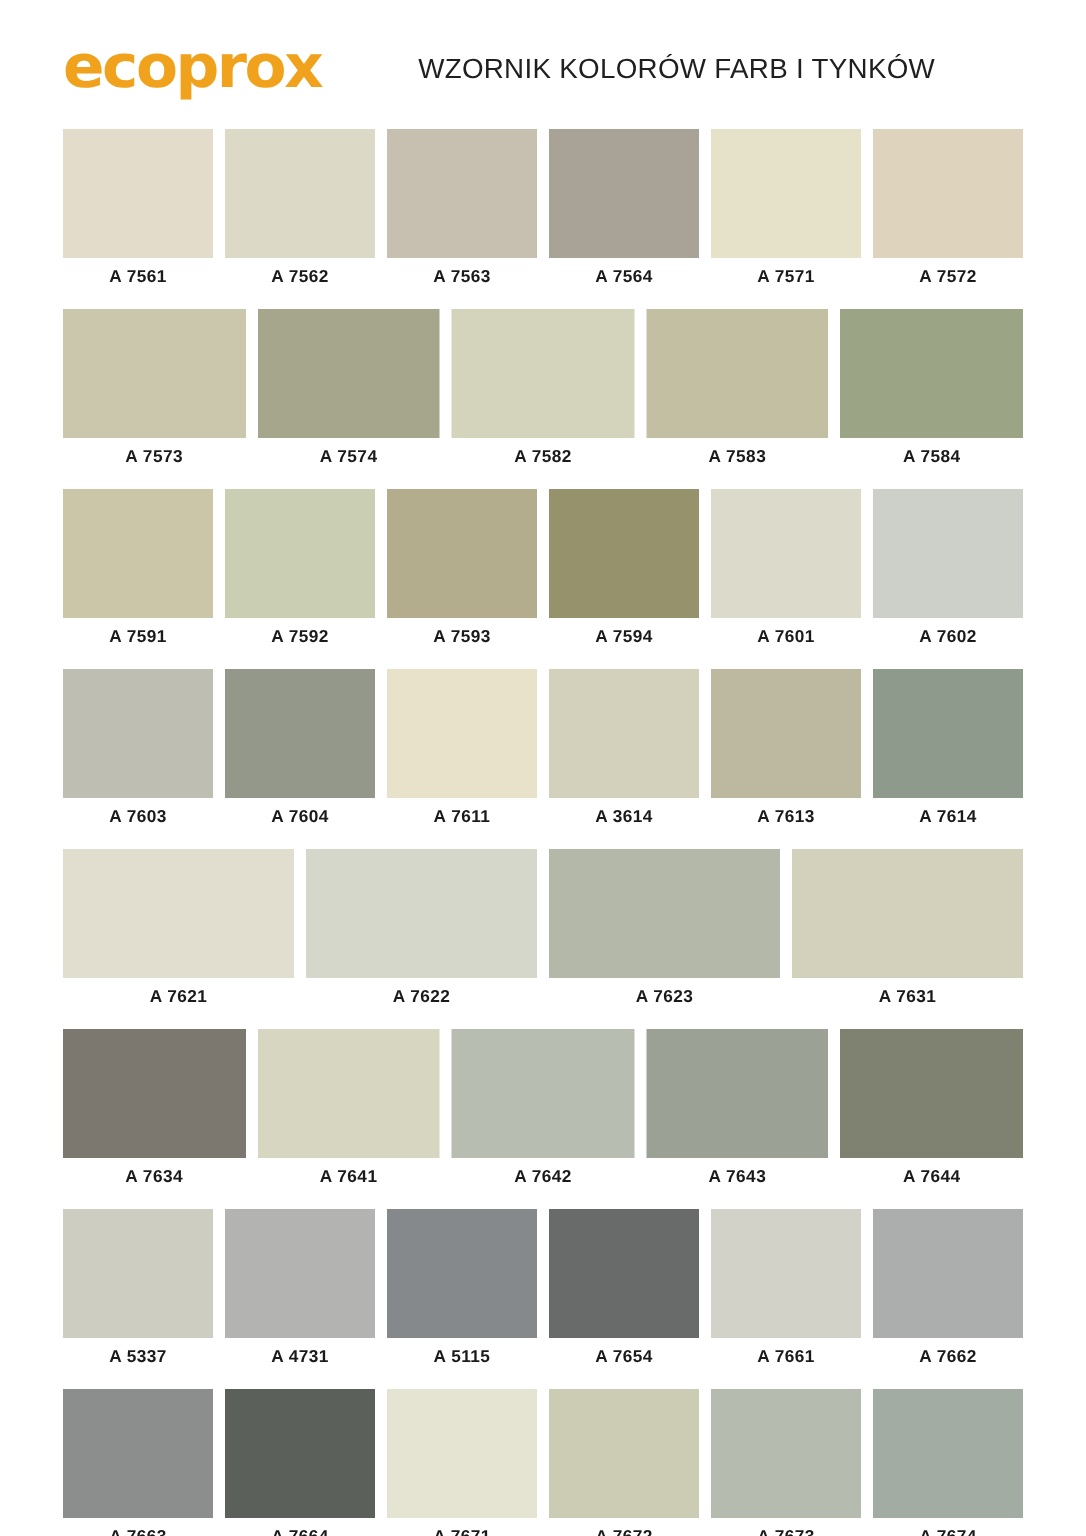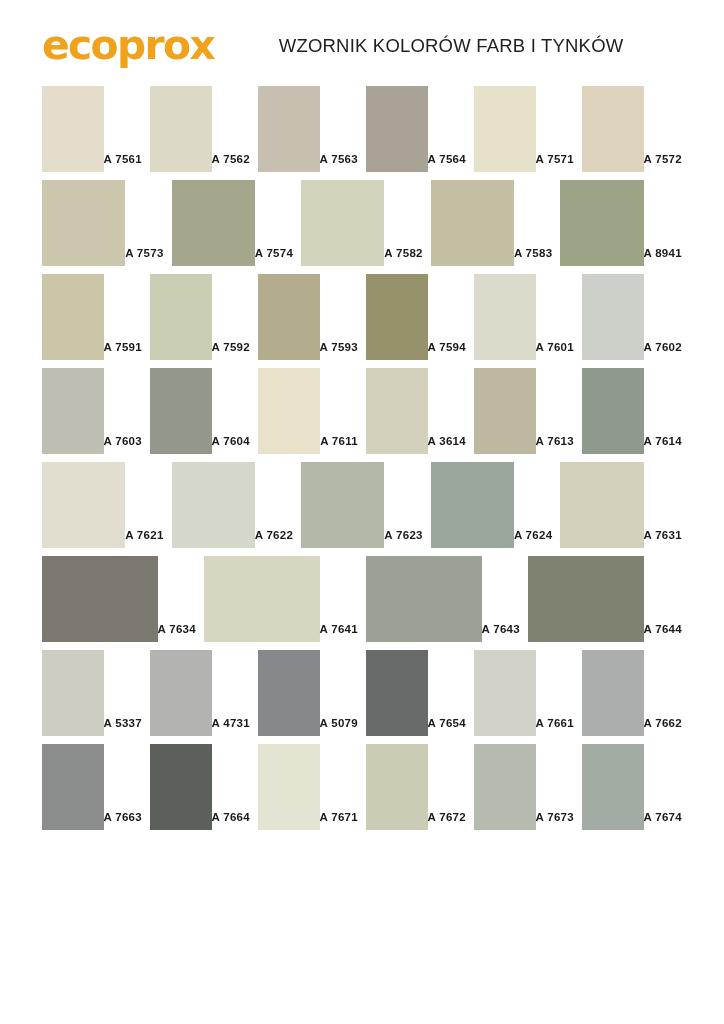--- a/index.html
+++ b/index.html
@@ -63,23 +63,22 @@
     box-sizing: border-box;
   }
   .swatch-row {
     display: flex;
     gap: 8px;
     margin-bottom: 8px;
   }
   .swatch-cell {
     flex: 1 1 0;
     display: flex;
-    flex-direction: row;
+    flex-direction: column;
     min-width: 0;
-    align-items: flex-end;
   }
   .swatch-chip {
     height: 86px;
     width: 100%;
     display: block;
   }
   .swatch-label {
     height: 26px;
     line-height: 26px;
     text-align: center;
@@ -141,21 +140,21 @@
         <div class="swatch-cell">
           <div class="swatch-chip" style="background-color: rgb(212, 212, 188);"></div>
           <div class="swatch-label">A 7582</div>
         </div>
         <div class="swatch-cell">
           <div class="swatch-chip" style="background-color: rgb(194, 191, 163);"></div>
           <div class="swatch-label">A 7583</div>
         </div>
         <div class="swatch-cell">
           <div class="swatch-chip" style="background-color: rgb(155, 165, 133);"></div>
-          <div class="swatch-label">A 8941</div>
+          <div class="swatch-label">A 7584</div>
         </div>
       </div>
       <div class="swatch-row">
         <div class="swatch-cell">
           <div class="swatch-chip" style="background-color: rgb(204, 198, 169);"></div>
           <div class="swatch-label">A 7591</div>
         </div>
         <div class="swatch-cell">
           <div class="swatch-chip" style="background-color: rgb(202, 207, 179);"></div>
           <div class="swatch-label">A 7592</div>
@@ -210,58 +209,58 @@
         </div>
         <div class="swatch-cell">
           <div class="swatch-chip" style="background-color: rgb(214, 215, 203);"></div>
           <div class="swatch-label">A 7622</div>
         </div>
         <div class="swatch-cell">
           <div class="swatch-chip" style="background-color: rgb(180, 184, 168);"></div>
           <div class="swatch-label">A 7623</div>
         </div>
         <div class="swatch-cell">
-          <div class="swatch-chip" style="background-color: rgb(154, 167, 157);"></div>
-          <div class="swatch-label">A 7624</div>
-        </div>
-        <div class="swatch-cell">
           <div class="swatch-chip" style="background-color: rgb(211, 208, 188);"></div>
           <div class="swatch-label">A 7631</div>
         </div>
       </div>
       <div class="swatch-row">
         <div class="swatch-cell">
           <div class="swatch-chip" style="background-color: rgb(124, 120, 112);"></div>
           <div class="swatch-label">A 7634</div>
         </div>
         <div class="swatch-cell">
           <div class="swatch-chip" style="background-color: rgb(215, 214, 192);"></div>
           <div class="swatch-label">A 7641</div>
         </div>
         <div class="swatch-cell">
+          <div class="swatch-chip" style="background-color: rgb(183, 189, 176);"></div>
+          <div class="swatch-label">A 7642</div>
+        </div>
+        <div class="swatch-cell">
           <div class="swatch-chip" style="background-color: rgb(156, 161, 150);"></div>
           <div class="swatch-label">A 7643</div>
         </div>
         <div class="swatch-cell">
           <div class="swatch-chip" style="background-color: rgb(127, 130, 112);"></div>
           <div class="swatch-label">A 7644</div>
         </div>
       </div>
       <div class="swatch-row">
         <div class="swatch-cell">
           <div class="swatch-chip" style="background-color: rgb(205, 206, 193);"></div>
           <div class="swatch-label">A 5337</div>
         </div>
         <div class="swatch-cell">
           <div class="swatch-chip" style="background-color: rgb(179, 180, 178);"></div>
           <div class="swatch-label">A 4731</div>
         </div>
         <div class="swatch-cell">
           <div class="swatch-chip" style="background-color: rgb(133, 137, 140);"></div>
-          <div class="swatch-label">A 5079</div>
+          <div class="swatch-label">A 5115</div>
         </div>
         <div class="swatch-cell">
           <div class="swatch-chip" style="background-color: rgb(105, 107, 106);"></div>
           <div class="swatch-label">A 7654</div>
         </div>
         <div class="swatch-cell">
           <div class="swatch-chip" style="background-color: rgb(210, 210, 200);"></div>
           <div class="swatch-label">A 7661</div>
         </div>
         <div class="swatch-cell">

